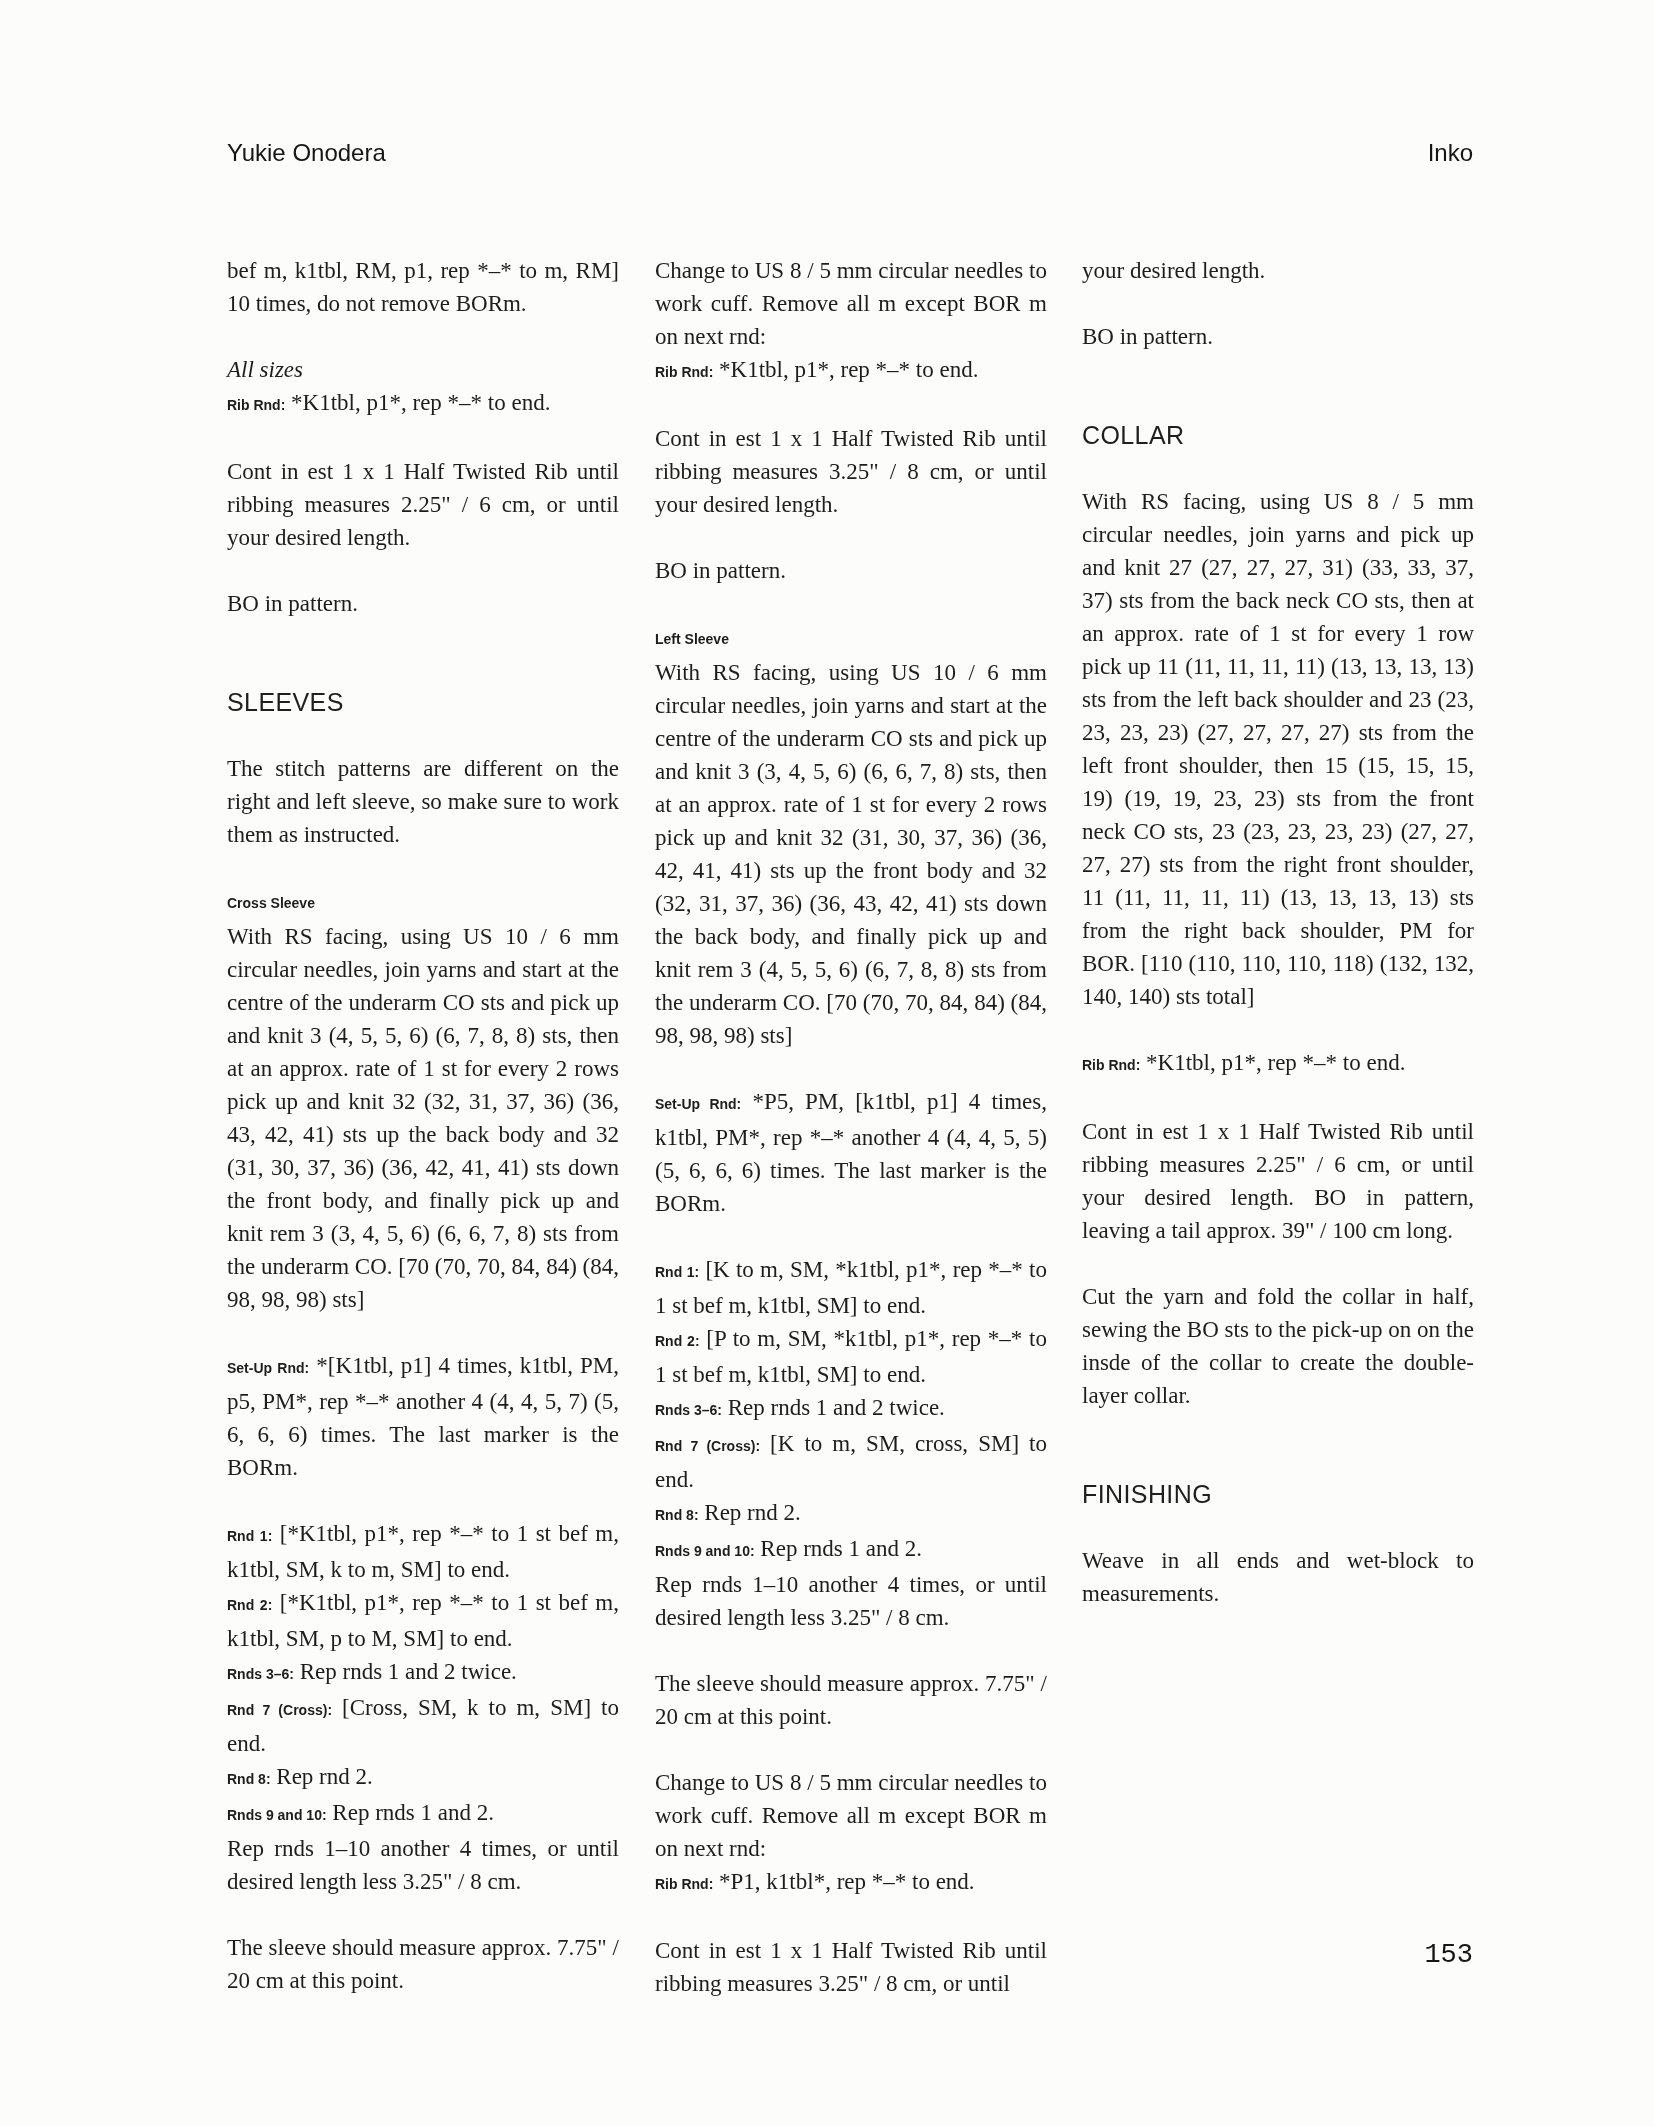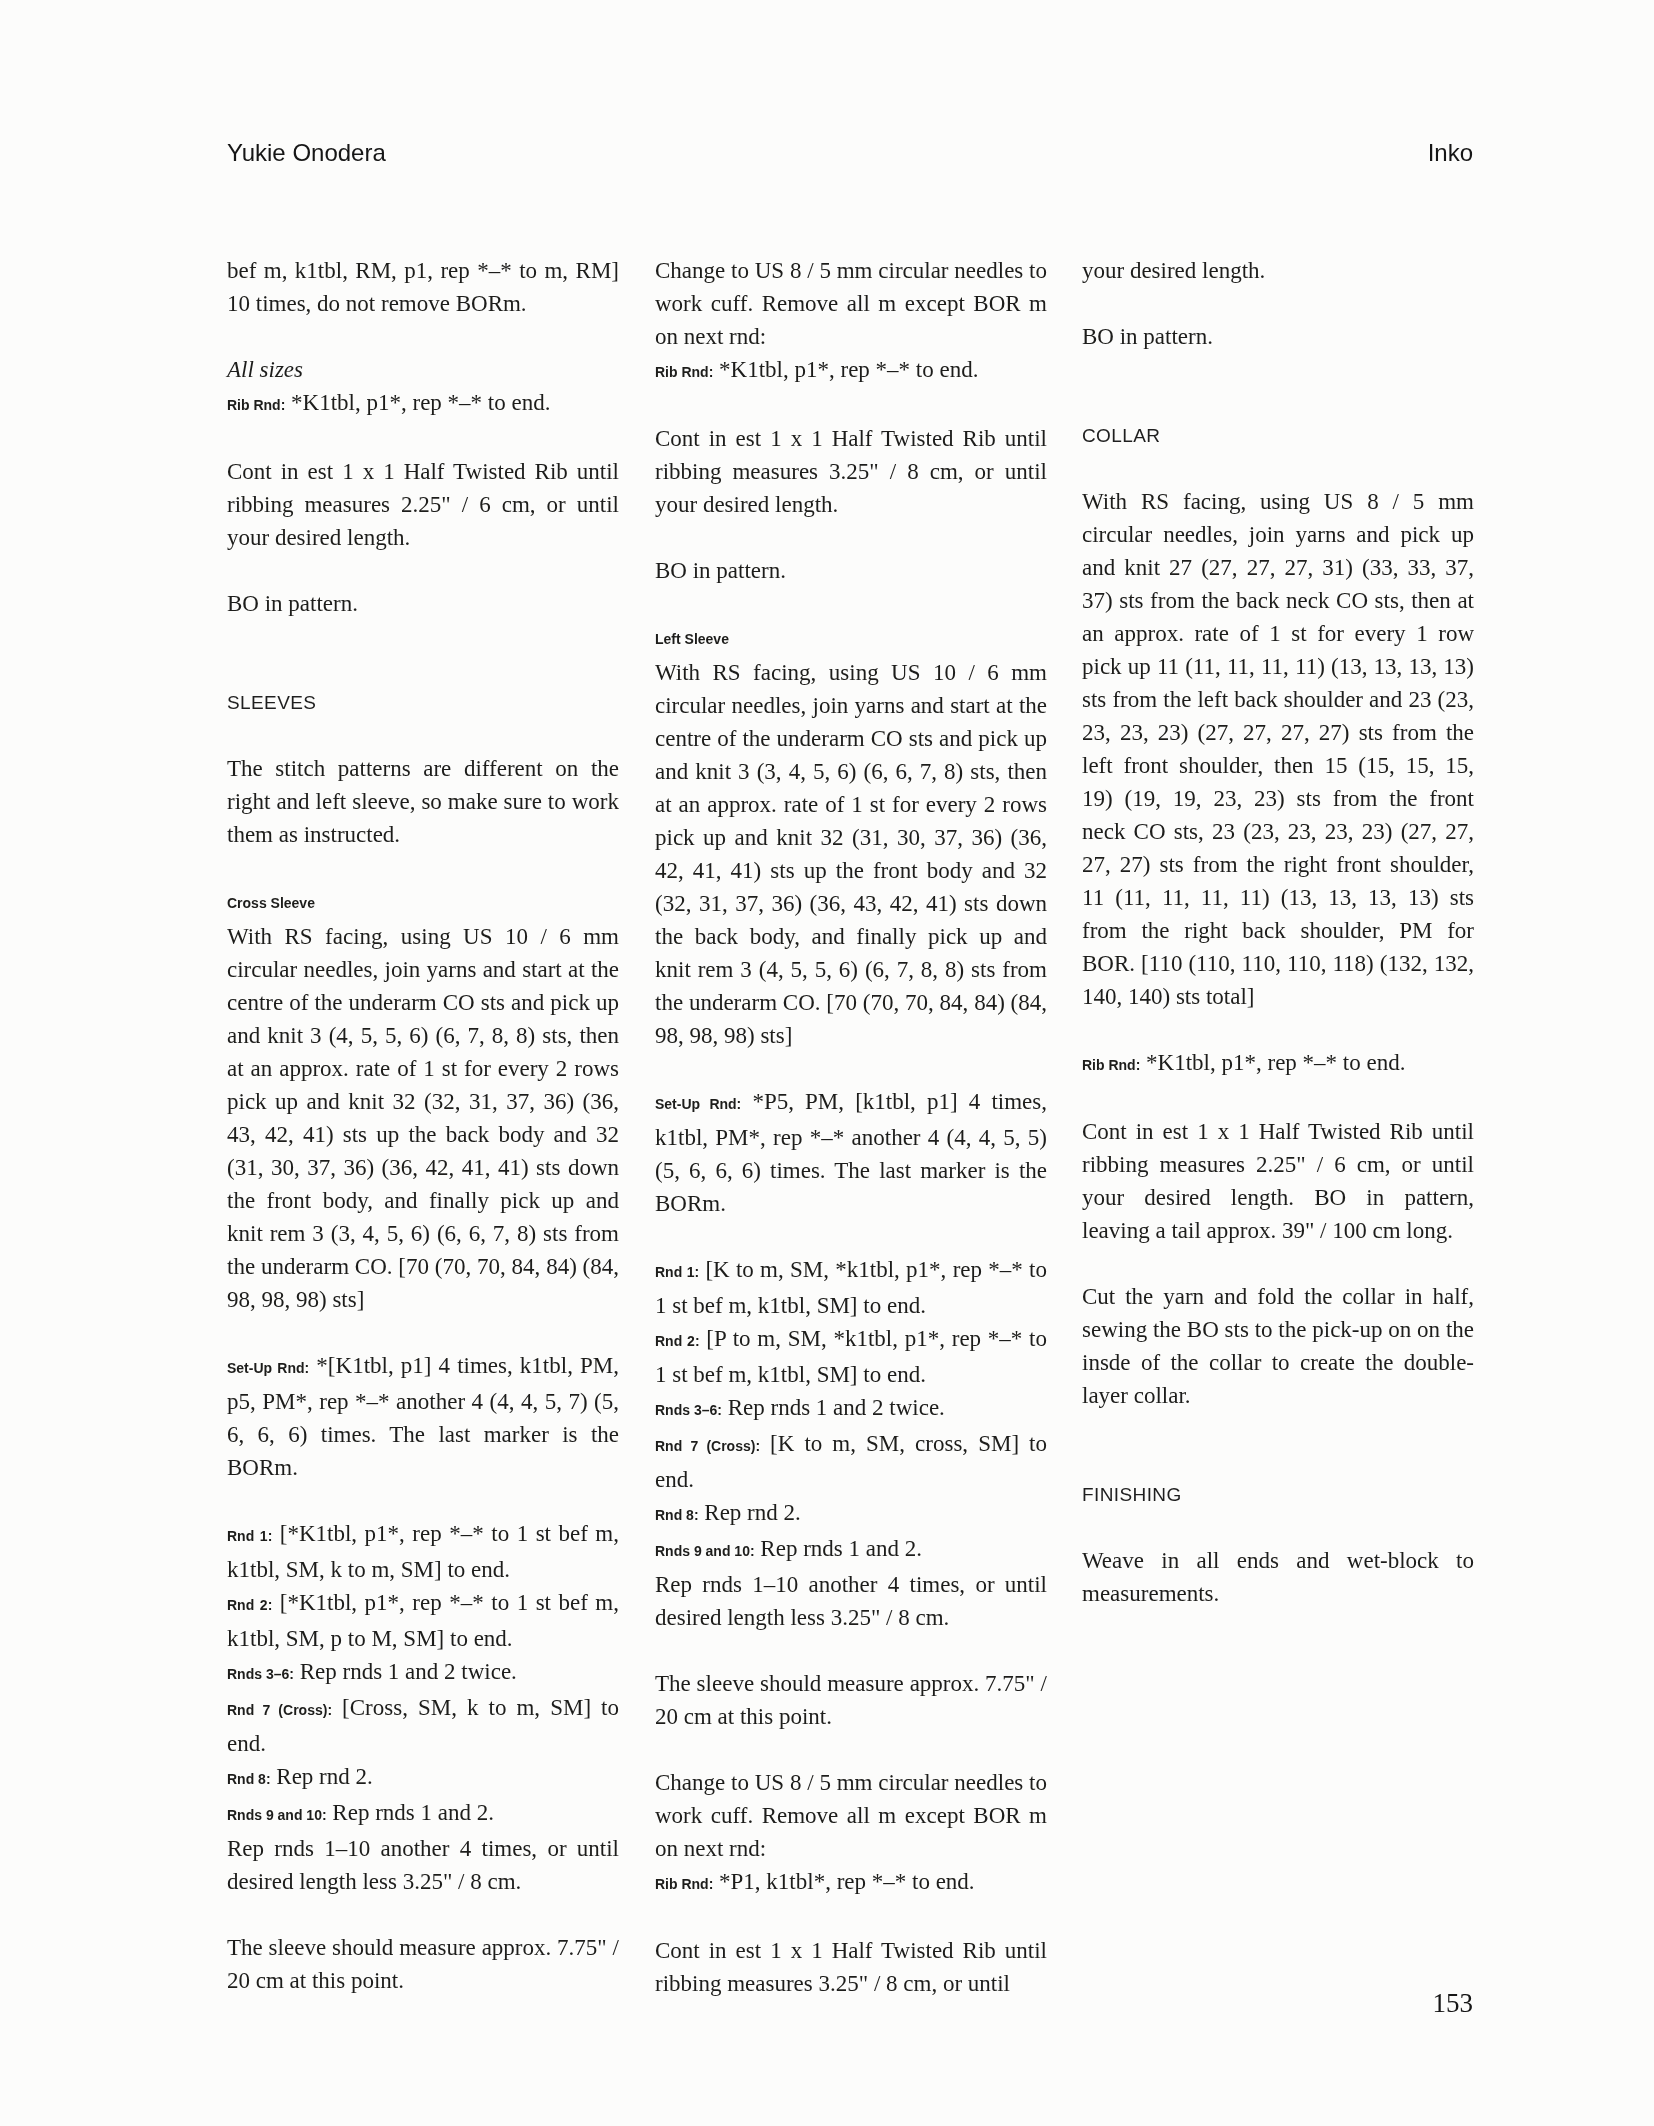--- a/index.html
+++ b/index.html
@@ -47,33 +47,33 @@
   }
   .r-n { font-family: "Liberation Serif", serif; }
   .r-i { font-family: "Liberation Serif", serif; font-style: italic; }
   .r-b {
     font-family: "Liberation Sans", sans-serif;
     font-weight: 700;
     font-size: 14px;
   }
   .heading {
     font-family: "Liberation Sans", sans-serif;
-    font-size: 19px;
+    font-size: 25px;
     line-height: 33px;
     letter-spacing: 0.4px;
     color: #1f1f1f;
     padding-top: 33px;   
     margin: 0 0 33px 0;
   }
 
   .page-number {
     position: absolute;
     right: 181px;
-    top: 1988px;
-    font-family: Liberation Serif, serif;
+    top: 1940px;
+    font-family: Liberation Mono, monospace;
     font-size: 27px;
     line-height: 30px;
     color: #161616;
   }
 </style>
 </head>
 <body>
 
 <div class="page">
   <div class="running-header">

